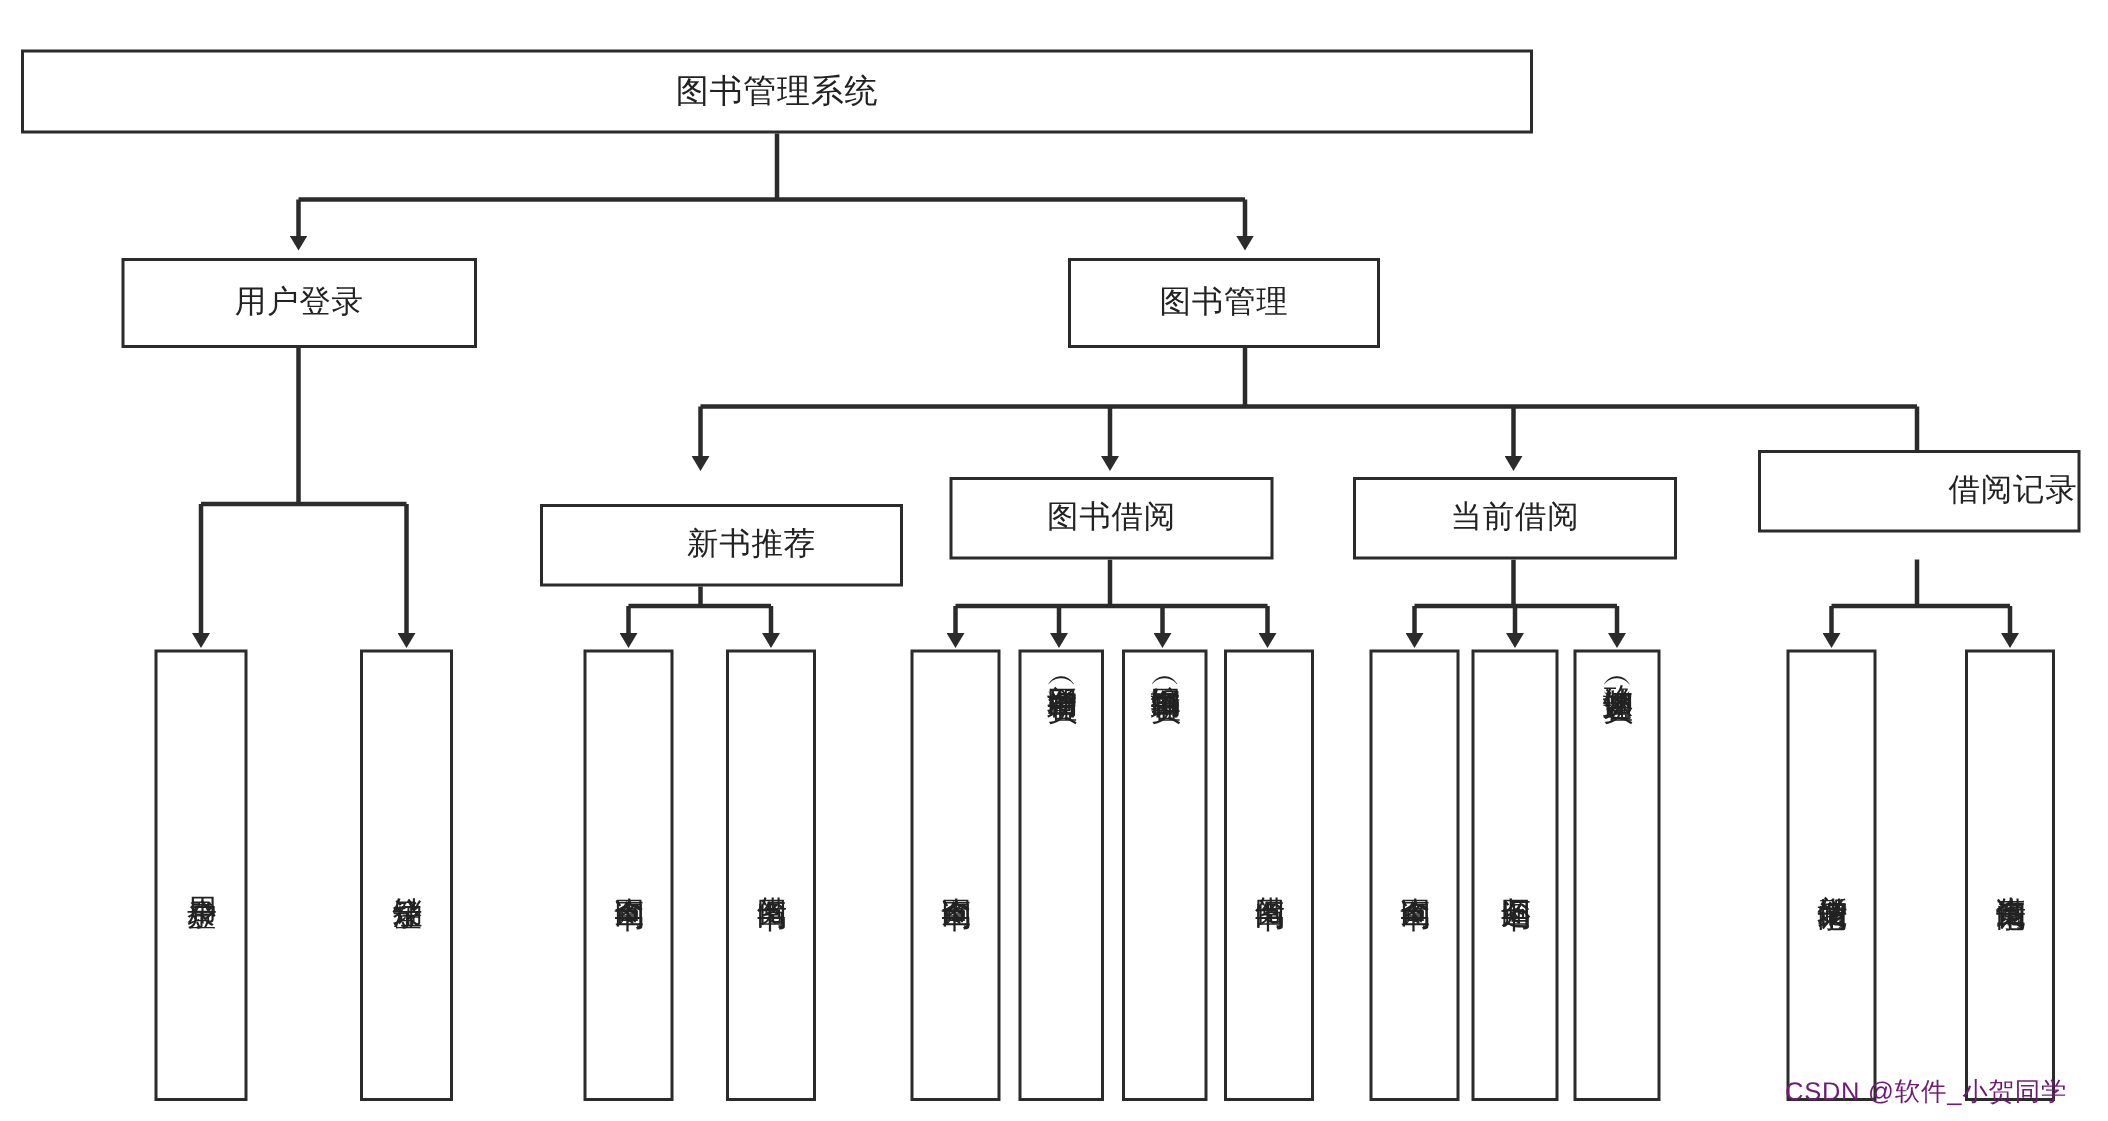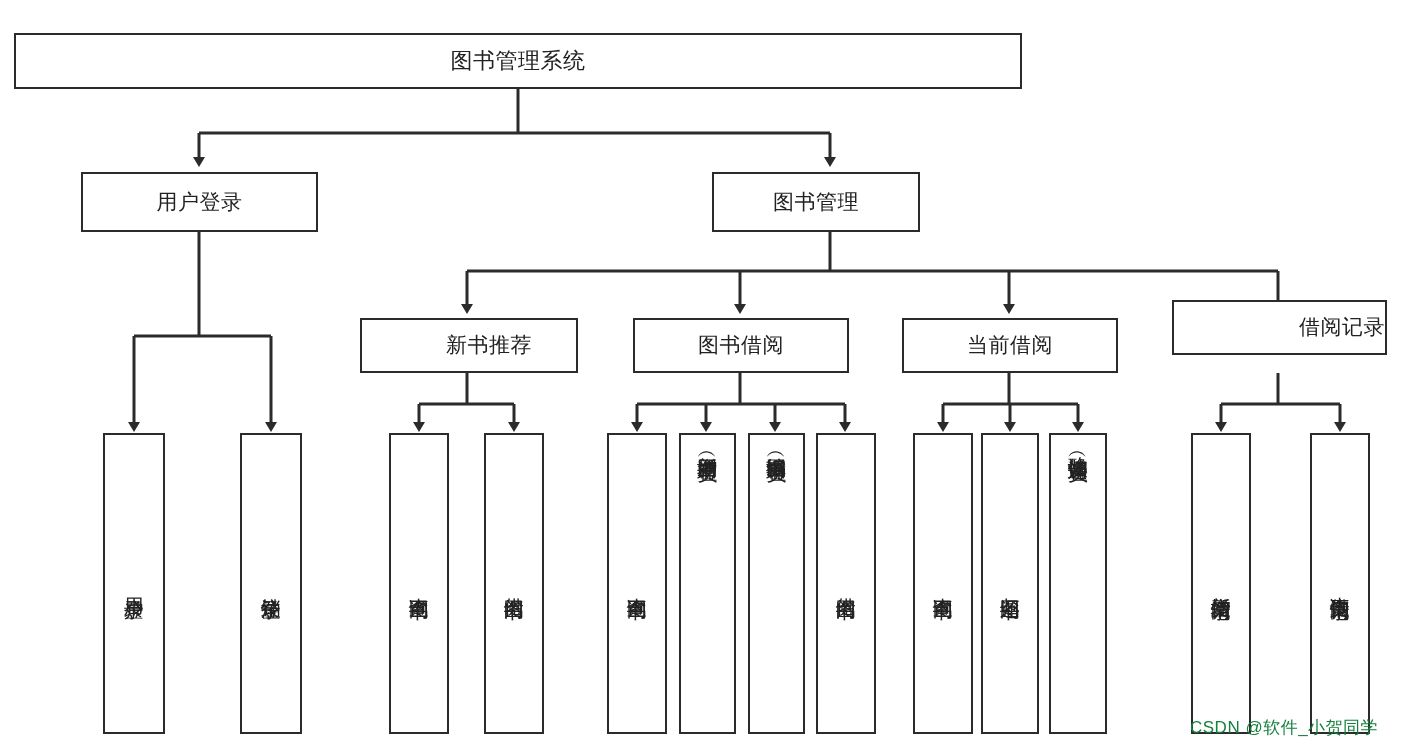--- a/index.html
+++ b/index.html
@@ -68,21 +68,21 @@
   .v-node.mid .label {
     margin-top: auto;
     margin-bottom: auto;
   }
   .v-node.tall .label {
     margin-top: 6px;
   }
   .watermark {
     position: absolute;
     font-size: 17px;
-    color: #15803d;
+    color: #701a75;
     white-space: nowrap;
     z-index: 5;
     letter-spacing: 0.5px;
   }
 </style>
 </head>
 <body>
 
 <div id="canvas">
 
@@ -140,21 +140,21 @@
     <span class="label">图书管理系统</span>
   </div>
 
   <div class="node h-node" style="left:81px; top:172px; width:237px; height:60px;">
     <span class="label">用户登录</span>
   </div>
   <div class="node h-node" style="left:712px; top:172px; width:208px; height:60px;">
     <span class="label">图书管理</span>
   </div>
 
-  <div class="node h-node" style="left:360px; top:318px; width:218px; height:55px;padding-left:40px;">
+  <div class="node h-node" style="left:360px; top:336px; width:242px; height:55px;padding-left:40px;">
     <span class="label">新书推荐</span>
   </div>
   <div class="node h-node" style="left:633px; top:318px; width:216px; height:55px;">
     <span class="label">图书借阅</span>
   </div>
   <div class="node h-node" style="left:902px; top:318px; width:216px; height:55px;">
     <span class="label">当前借阅</span>
   </div>
   <div class="node h-node" style="left:1172px; top:300px; width:215px; height:55px;justify-content:flex-end;">
     <span class="label">借阅记录</span>

